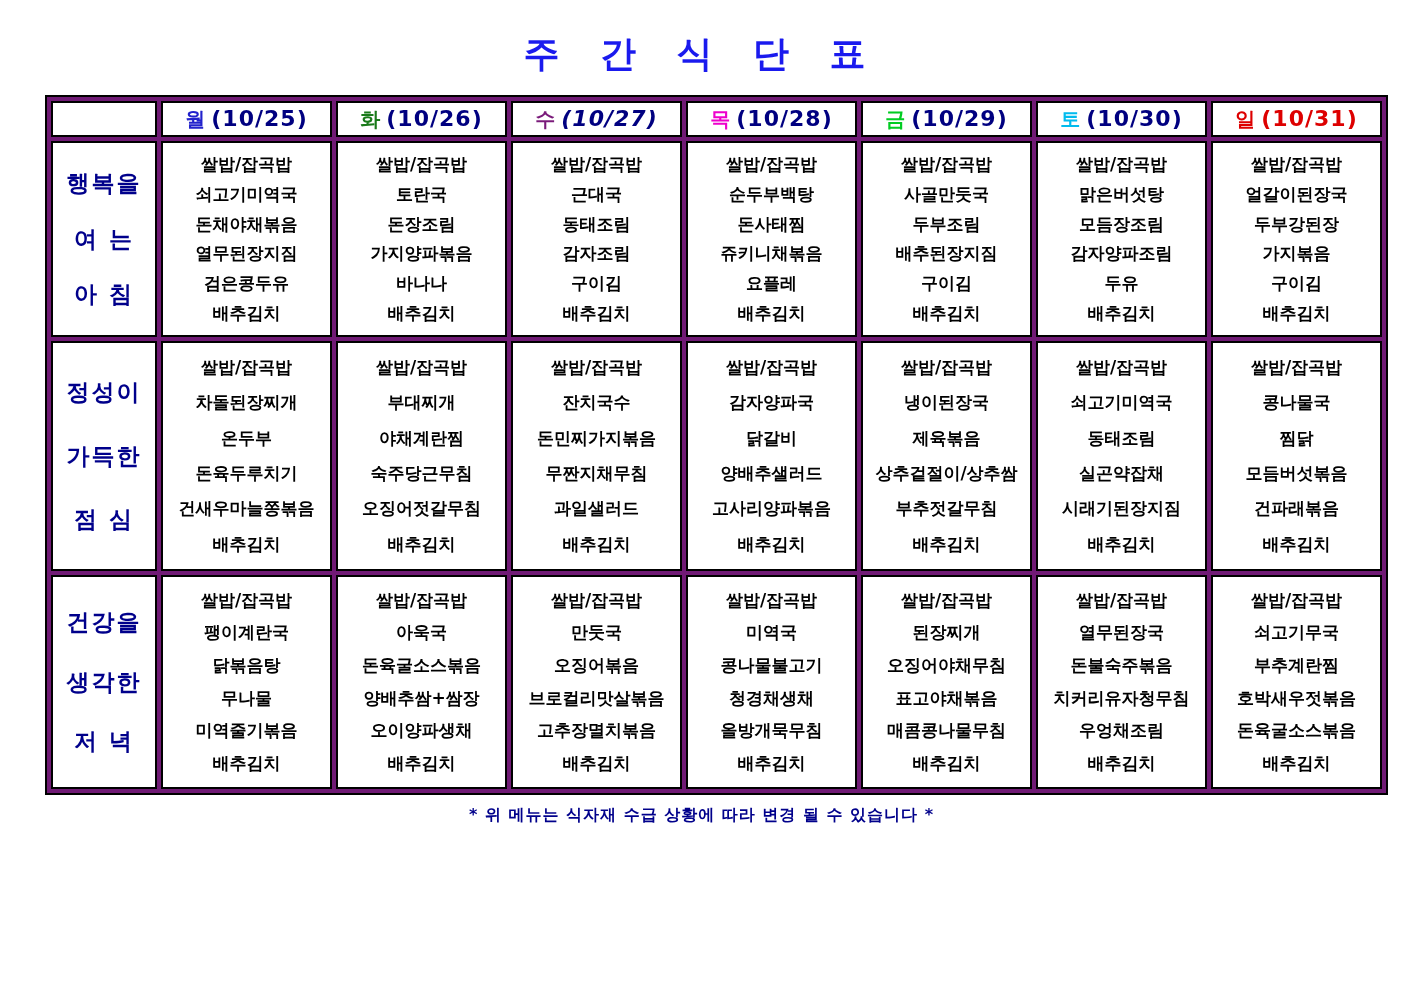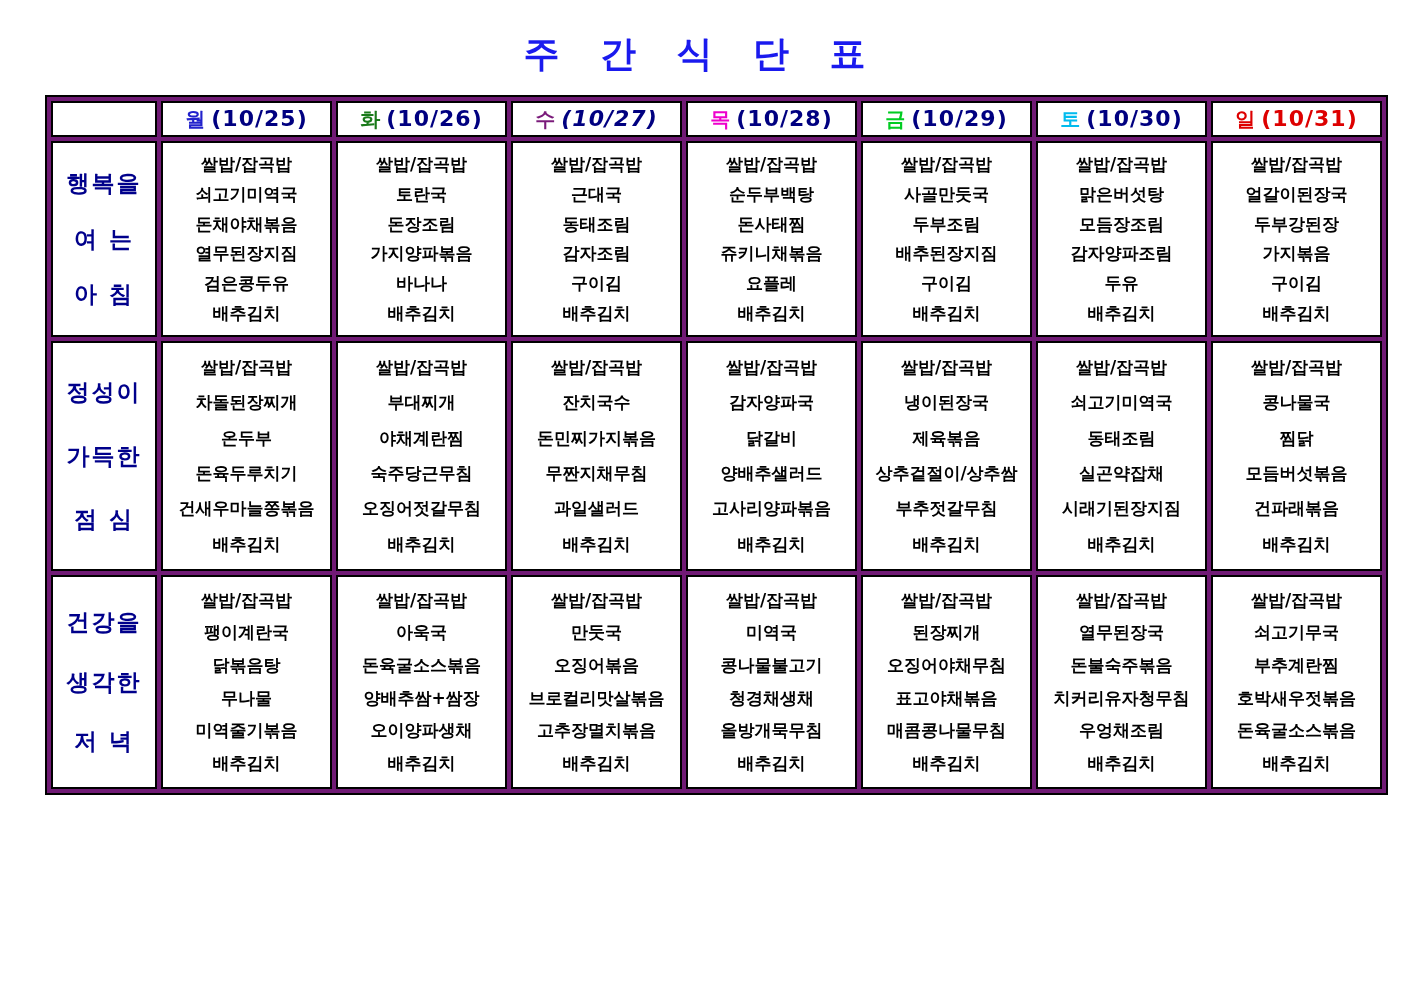--- a/index.html
+++ b/index.html
@@ -316,13 +316,14 @@
             <div class="menu-item">호박새우젓볶음</div>
             <div class="menu-item">돈육굴소스볶음</div>
             <div class="menu-item">배추김치</div>
           </div>
         </td>
       </tr>
     </tbody>
 </table>
 
 <div class="footer">
+  <div class="footer-line">* 위 메뉴는 식자재 수급 상황에 따라 변경 될 수 있습니다 *</div>
 </div>
 
 </body></html>

